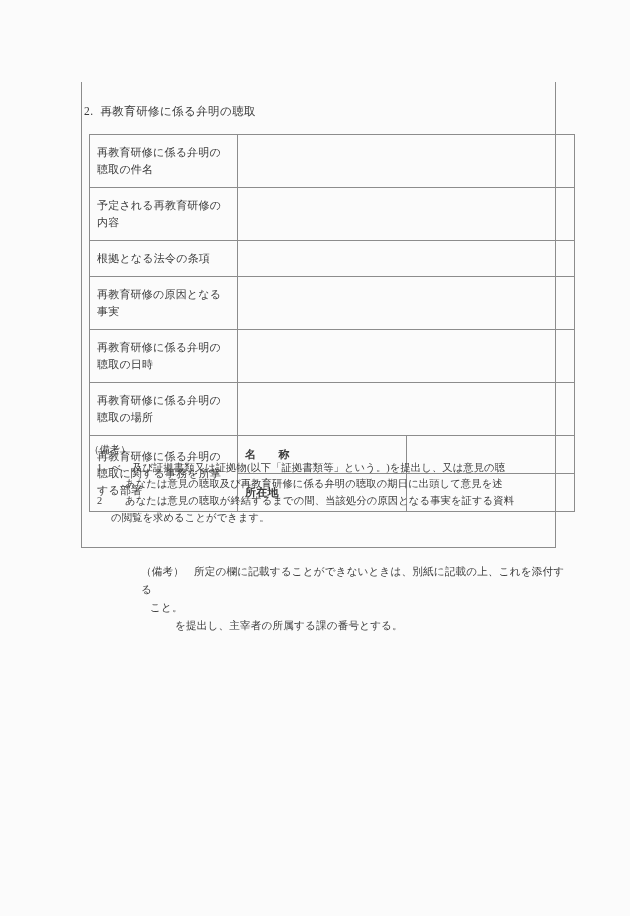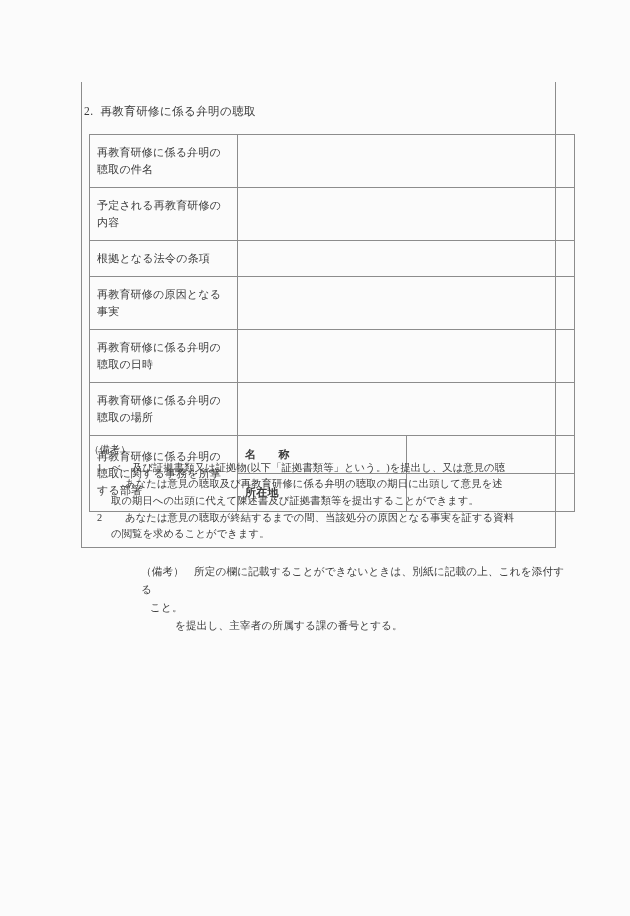--- a/index.html
+++ b/index.html
@@ -183,21 +183,20 @@
     </tbody>
   </table>
 
   <div id="inner-remarks">
     <div class="rm-title">（備考）</div>
 
     <div class="rm-item">
       <span class="marker">1</span>
       <span class="rm-line">べ、及び証拠書類又は証拠物(以下「証拠書類等」という。)を提出し、又は意見の聴</span>
       <span class="rm-line first">あなたは意見の聴取及び再教育研修に係る弁明の聴取の期日に出頭して意見を述</span>
-      <span class="rm-line">取の期日への出頭に代えて陳述書及び証拠書類等を提出することができます。</span>
     </div>
 
     <div class="rm-item">
       <span class="marker">2</span>
       <span class="rm-line first">あなたは意見の聴取が終結するまでの間、当該処分の原因となる事実を証する資料</span>
       <span class="rm-line">の閲覧を求めることができます。</span>
     </div>
   </div>
 
 </div>

